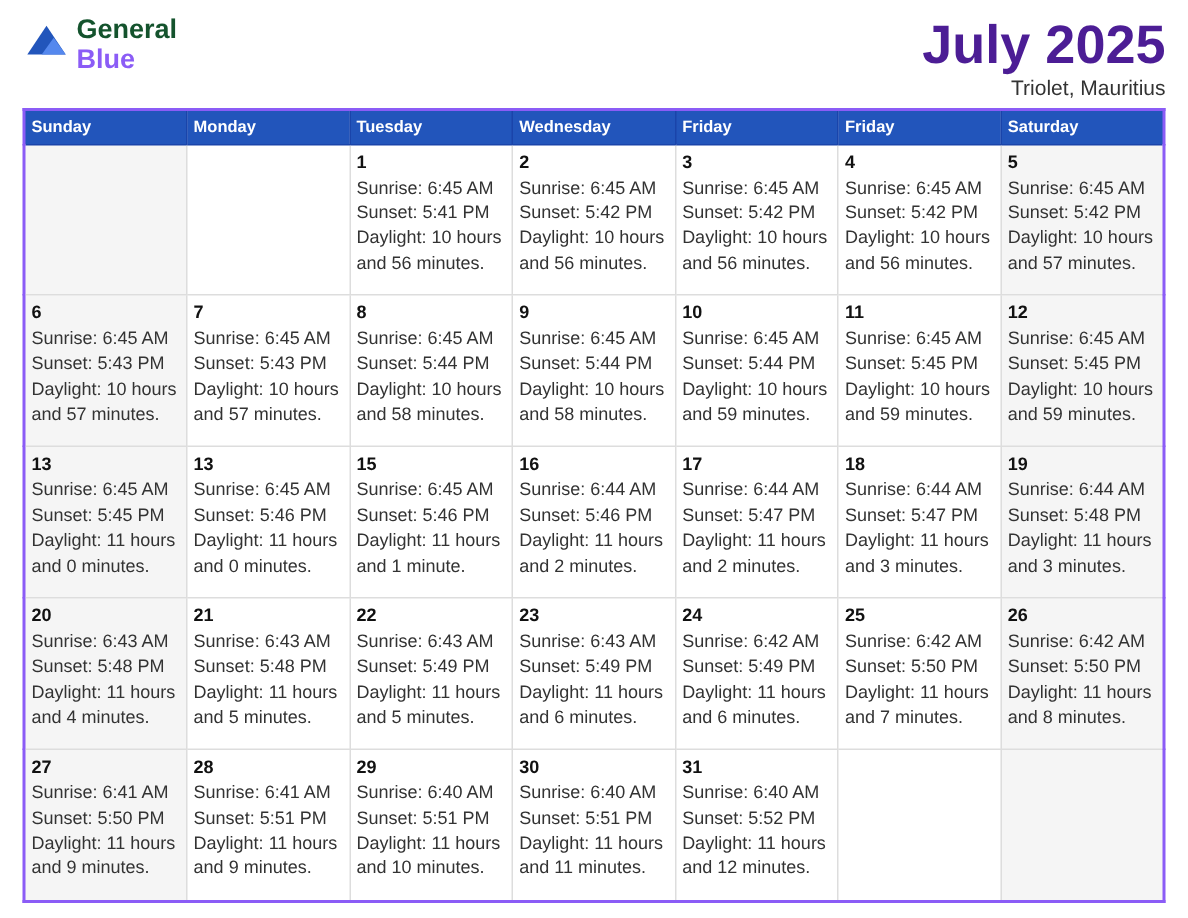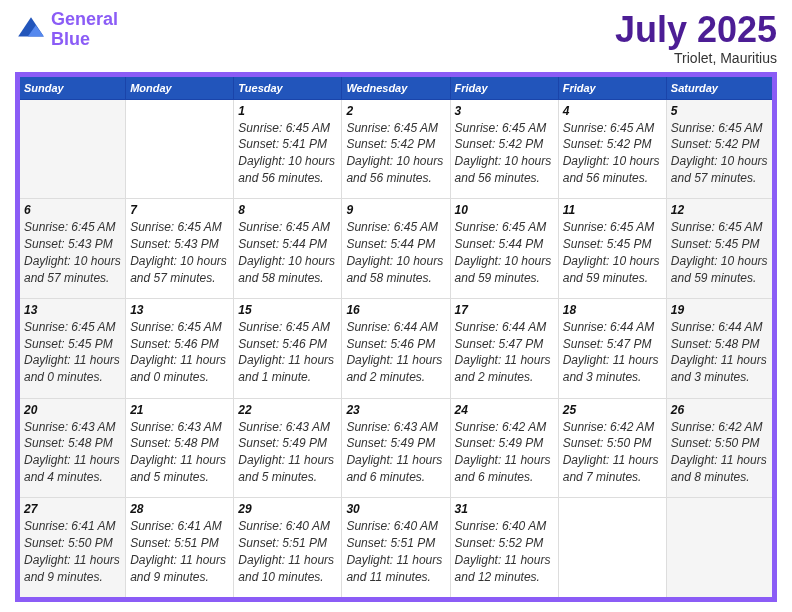--- a/index.html
+++ b/index.html
@@ -28,46 +28,45 @@
       align-items: center;
       gap: 4px;
     }
     .logo-text {
       font-size: 18px;
       font-weight: bold;
       color: #1a1a1a;
       line-height: 1.1;
     }
     .logo-text span {
-      color: #8b5cf6;
+      color: #14532d;
     }
     .logo-icon {
       width: 32px;
       height: 32px;
     }
     .title-block {
       text-align: right;
     }
     .month-title {
       font-size: 36px;
       font-weight: bold;
       color: #4c1d95;
       line-height: 1.1;
     }
     .subtitle {
       font-size: 14px;
       color: #333;
     }
     .calendar {
       flex: 1;
-      border: 5px solid #8b5cf6;
+      border: 2px solid #8b5cf6;
       border-collapse: collapse;
       width: 100%;
       table-layout: fixed;
-      font-style: italic;
     }
     .calendar th {
       background: #2255bb;
       color: #fff;
       font-size: 11px;
       font-weight: bold;
       padding: 5px 4px;
       text-align: left;
       border: 1px solid #1a44aa;
     }

